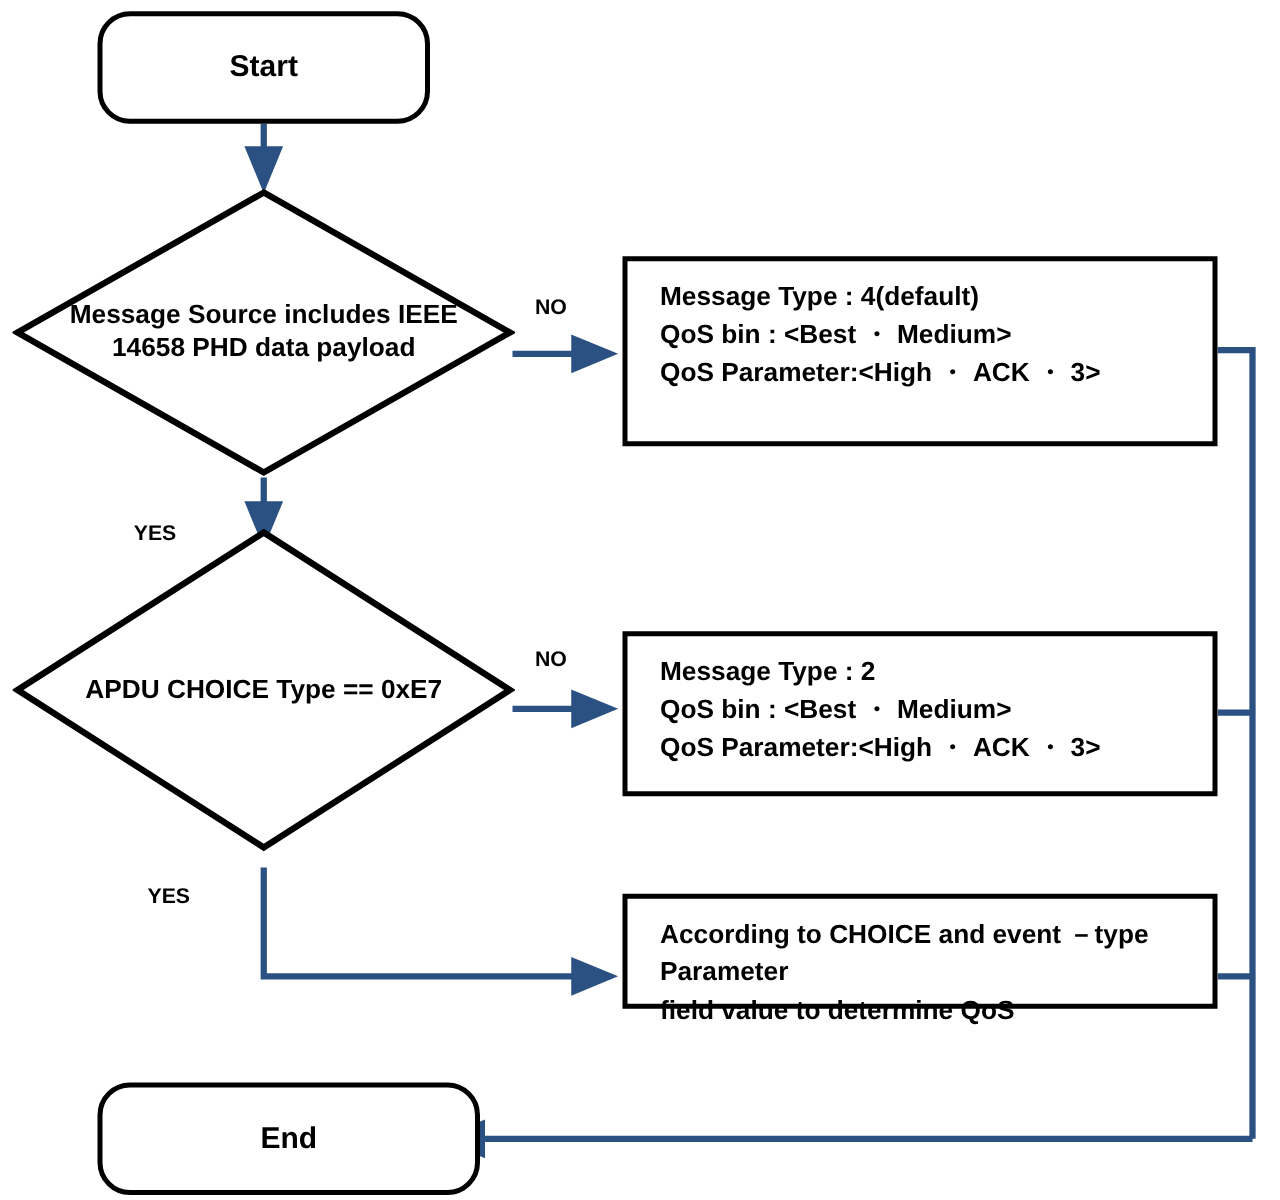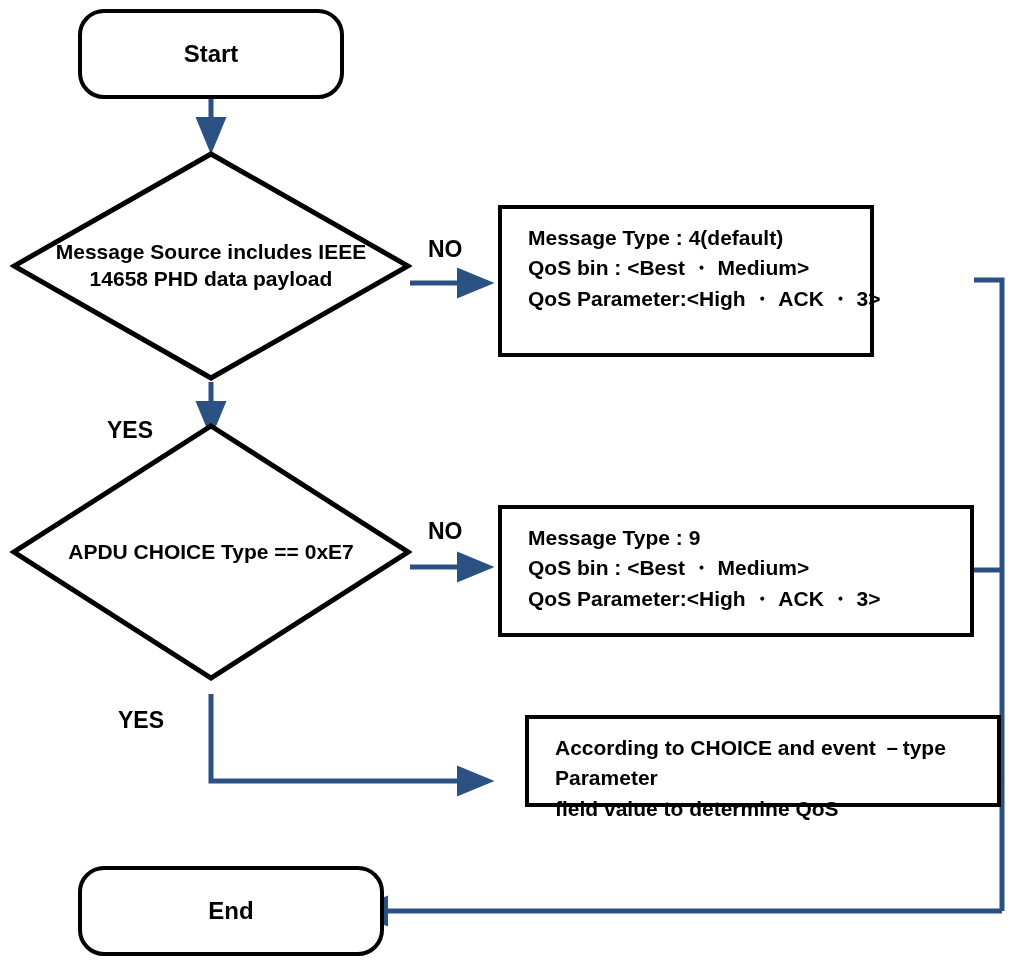--- a/index.html
+++ b/index.html
@@ -67,21 +67,21 @@
     font-weight: bold;
     color: #000000;
     box-sizing: border-box;
   }
   .process .line {
     display: block;
     white-space: nowrap;
   }
   .edge-label {
     position: absolute;
-    font-size: 23px;
+    font-size: 17px;
     font-weight: bold;
     color: #000000;
   }
   svg.connectors {
     position: absolute;
     left: 0;
     top: 0;
     width: 1024px;
     height: 960px;
     pointer-events: none;
@@ -131,33 +131,33 @@
     <div class="decision-text">Message Source includes  IEEE 14658 PHD data payload</div>
   </div>
 
   <div class="decision-wrap" style="left:10px; top:422px; width:402px; height:260px;">
     <svg width="402" height="260" viewBox="0 0 402 260">
       <polygon points="201,4 398,130 201,256 4,130" fill="#ffffff" stroke="#000000" stroke-width="5"></polygon>
     </svg>
     <div class="decision-text">APDU CHOICE Type == 0xE7</div>
   </div>
 
-  <div class="node process" style="left:498px; top:205px; width:376px; height:152px;">
+  <div class="node process" style="left:498px; top:205px; width:476px; height:152px;">
     <span class="line">Message Type : 4(default)</span>
     <span class="line">QoS bin : &lt;Best ・ Medium&gt;</span>
     <span class="line">QoS Parameter:&lt;High ・ ACK ・ 3&gt;</span>
   </div>
 
   <div class="node process" style="left:498px; top:505px; width:476px; height:132px;">
-    <span class="line">Message Type : 9</span>
+    <span class="line">Message Type : 2</span>
     <span class="line">QoS bin : &lt;Best ・ Medium&gt;</span>
     <span class="line">QoS Parameter:&lt;High ・ ACK ・ 3&gt;</span>
   </div>
 
-  <div class="node process" style="left:525px; top:715px; width:476px; height:92px;">
+  <div class="node process" style="left:498px; top:715px; width:476px; height:92px;">
     <span class="line">According  to CHOICE and  event －type</span>
     <span class="line">Parameter</span>
     <span class="line">field value  to determine  QoS</span>
   </div>
 
   <div class="node terminator" style="left:78px; top:866px; width:306px; height:90px;">
     <span>End</span>
   </div>
 
   <div class="edge-label" style="left:428px; top:236px;">NO</div>

